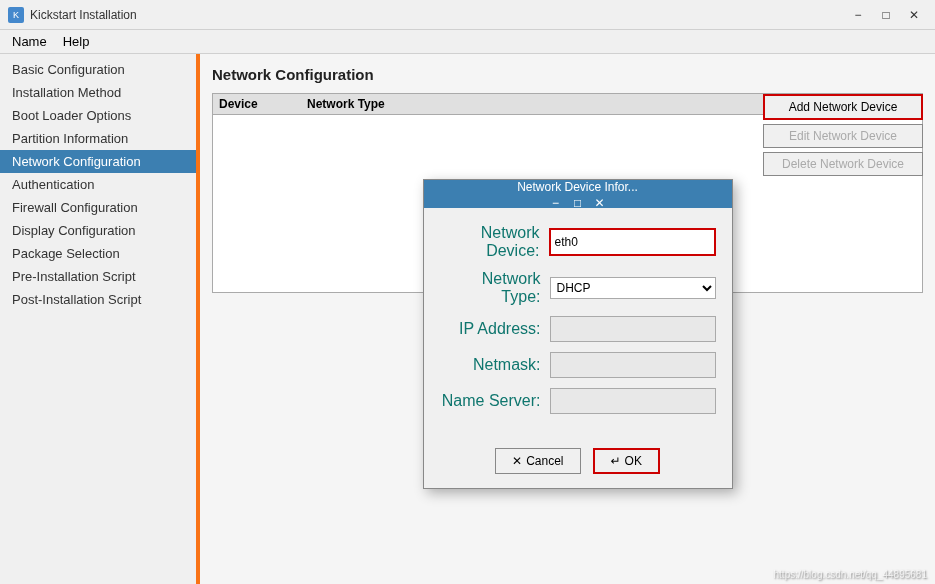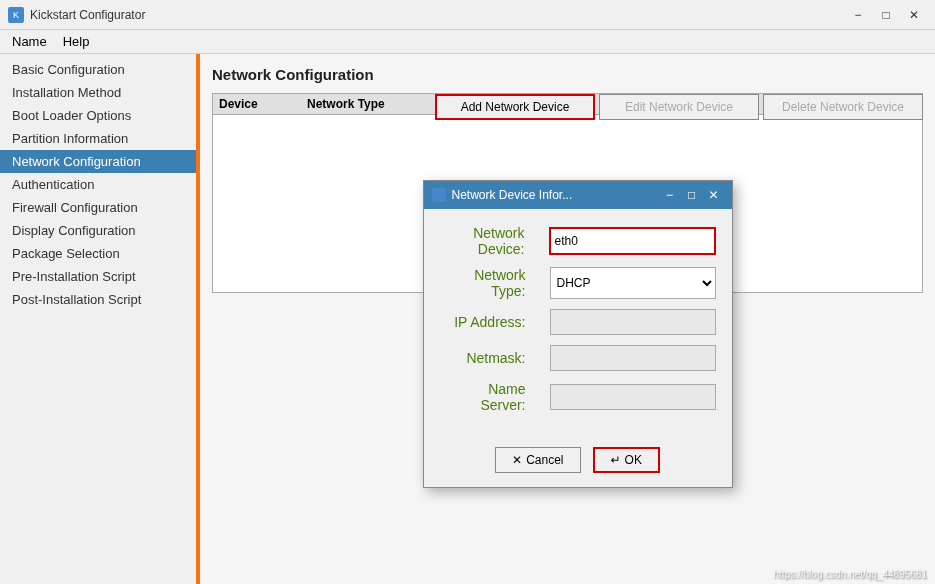--- a/index.html
+++ b/index.html
@@ -126,21 +126,21 @@
       font-weight: bold;
     }
     .col-device { width: 88px; }
     .col-network-type { flex: 1; }
 
     .right-buttons {
       position: absolute;
       top: 40px;
       right: 12px;
       display: flex;
-      flex-direction: row;
+      flex-direction: column;
       gap: 4px;
     }
     .btn-network {
       padding: 4px 12px;
       background: #f0f0f0;
       border: 1px solid #888;
       cursor: pointer;
       font-size: 12px;
       min-width: 160px;
       text-align: center;
@@ -171,20 +171,21 @@
       margin-left: 20px;
     }
 
     .dialog-title-bar {
       background: #3c7fb1;
       color: white;
       height: 28px;
       display: flex;
       align-items: center;
       padding: 0 8px;
+      flex-direction: column;
     }
     .dialog-title-icon {
       width: 14px;
       height: 14px;
       margin-right: 6px;
       background: #4488cc;
       border-radius: 2px;
     }
     .dialog-title-text {
       flex: 1;
@@ -212,43 +213,43 @@
     }
 
     .form-row {
       display: flex;
       align-items: center;
       margin-bottom: 10px;
     }
     .form-label {
       width: 110px;
       text-align: right;
-      padding-right: 24px;
-      font-size: 14px;
-      color: #4d7c0f;
+      padding-right: 9px;
+      font-size: 16px;
+      color: #0f766e;
     }
     .form-input {
       flex: 1;
       height: 22px;
       border: 1px solid #aaa;
       background: white;
       padding: 12px 4px;
       font-size: 12px;
     }
     .form-input.highlighted {
       border: 2px solid #cc0000;
     }
     .form-select-wrap {
       flex: 1;
       display: flex;
       align-items: center;
     }
     .form-select {
       flex: 1;
-      height: 32px;
+      height: 22px;
       border: 1px solid #aaa;
       background: white;
       font-size: 12px;
       padding: 0 2px;
     }
     .form-input.disabled {
       background: #e8e8e8;
       color: #999;
     }
 
@@ -282,21 +283,21 @@
       text-shadow: 1px 1px 2px rgba(0,0,0,0.5);
     }
   </style>
 </head>
 <body>
 
 <div class="title-bar">
   <div class="title-bar-icon">
     <span>K</span>
   </div>
-  <span class="title-bar-text">Kickstart Configurator</span>
+  <span class="title-bar-text">Kickstart Installation</span>
   <div class="title-bar-controls">
     <button class="title-bar-btn">−</button>
     <button class="title-bar-btn">□</button>
     <button class="title-bar-btn close">✕</button>
   </div>
 </div>
 
 <div class="menu-bar">
   <div class="menu-item">Name</div>
   <div class="menu-item">Help</div>

